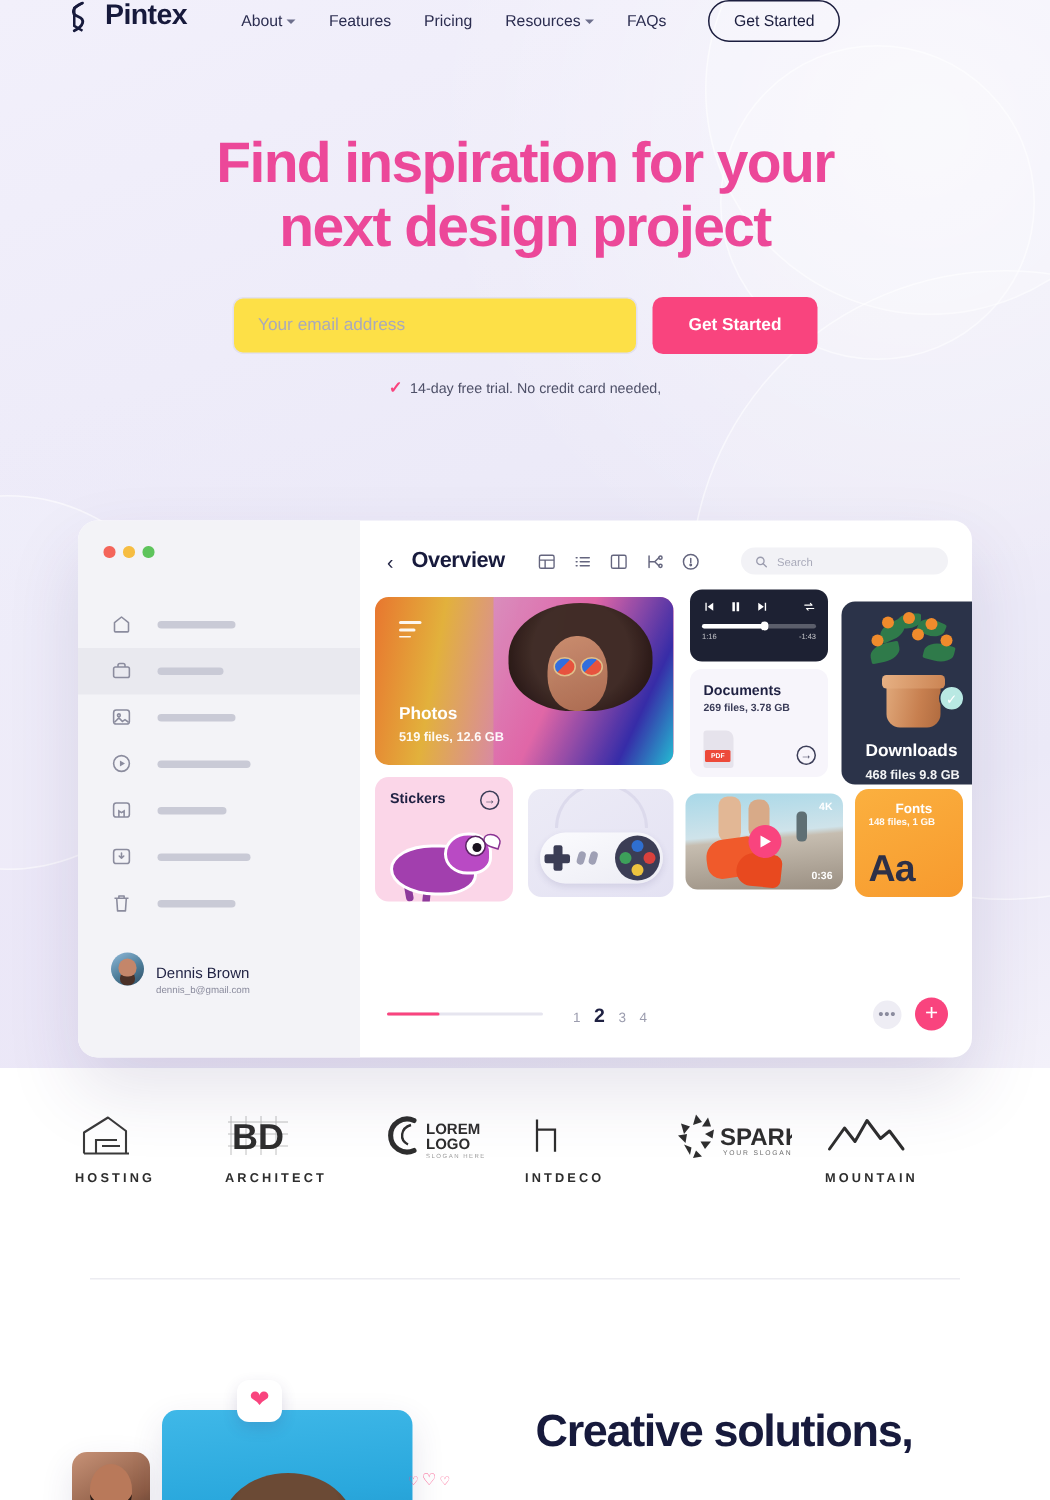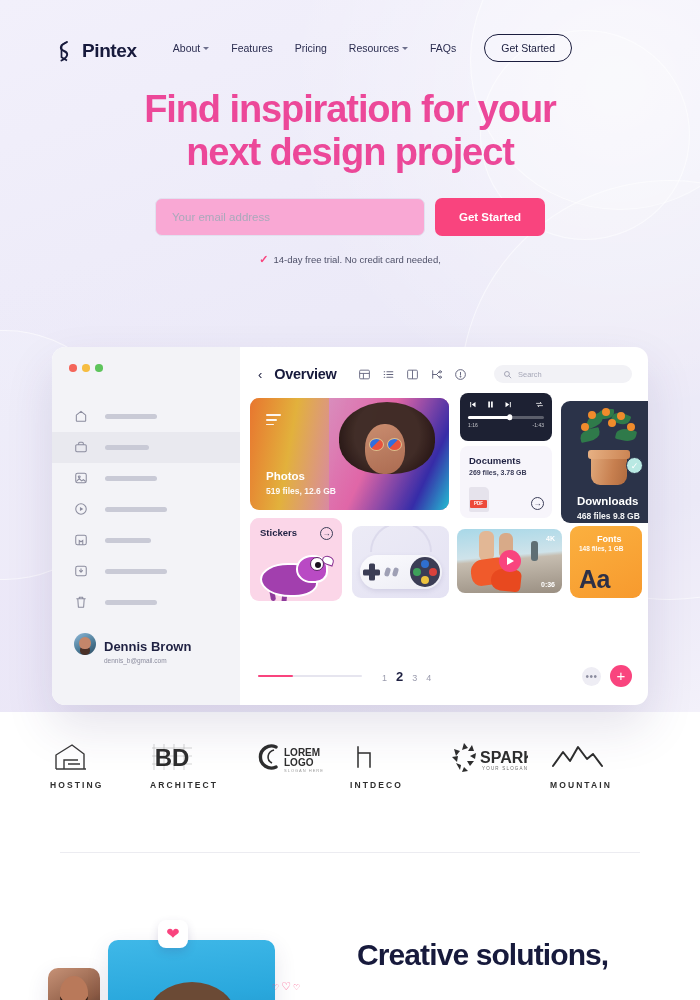--- a/index.html
+++ b/index.html
@@ -27,23 +27,23 @@
     border-radius: 50%;
     border: 1px solid rgba(255,255,255,0.55);
   }
   .blob-a { width: 300px; height: 300px; right: -70px; top: -90px; background: rgba(255,255,255,0.22); }
   .blob-b { width: 210px; height: 210px; right: 10px; top: 30px; background: rgba(255,255,255,0.16); }
   .blob-c { width: 420px; height: 420px; right: -180px; top: 180px; background: rgba(255,255,255,0.12); border-color: rgba(255,255,255,0.35); }
   .blob-d { width: 250px; height: 250px; left: -120px; top: 330px; background: rgba(255,255,255,0.15); }
 
   
   .nav {
-    position: absolute; left: 12px; top: 0;
+    position: absolute; left: 0; top: 0;
     width: 604px; height: 62px;
-    display: flex; align-items: flex-end;
+    display: flex; align-items: flex-start;
     padding: 0 44px;
     z-index: 30;
   }
   .brand { display: flex; align-items: center; gap: 7px; }
   .brand-mark { width: 19px; height: 21px; flex: 0 0 auto; }
   .brand-name {
     font-size: 19px; font-weight: bold; color: #171a3c;
     letter-spacing: -0.4px;
   }
   .nav-links {
@@ -89,21 +89,21 @@
     color: #4e5068;
     max-width: 430px; margin-left: auto; margin-right: auto;
   }
   .signup {
     margin-top: 24px;
     display: flex; justify-content: center; align-items: stretch; gap: 0;
   }
   .email-input {
     width: 270px; height: 38px;
     border: 1px solid #e2e0ef;
-    background: #f9a8d4;
+    background: #fde047;
     border-radius: 7px;
     padding: 0 16px;
     font-size: 11.5px; color: #3d3f57;
     font-family: inherit;
     outline: none;
   }
   .email-input::placeholder { color: #a9a9bb; }
   .cta-btn {
     margin-left: 10px;
     width: 110px; height: 38px;
@@ -157,21 +157,21 @@
     background: linear-gradient(150deg,#8fb9d9,#4d7c98 55%,#2d4c63);
     position: relative; overflow: hidden; flex: 0 0 auto;
   }
   .avatar::after {
     content: ""; position: absolute;
     left: 5px; top: 4px; width: 12px; height: 12px;
     border-radius: 50% 50% 45% 45%;
     background: #c4866a;
     box-shadow: 0 7px 0 -1px #4a3027;
   }
-  .user-name { font-size: 13px; font-weight: bold; color: #1f2142; line-height: 1.3; margin-top: 16px; }
+  .user-name { font-size: 10px; font-weight: normal; color: #1f2142; line-height: 1.3; margin-top: 16px; }
   .user-mail { font-size: 6.5px; color: #8b8c9e; line-height: 1.4; }
 
   .app-main { flex: 1; position: relative; padding: 18px 16px 0 18px; }
   .app-top { display: flex; align-items: center; gap: 12px; }
   .back-chev { color: #1f2142; font-size: 13px; line-height: 1; }
   .ov-title { font-size: 14.5px; font-weight: bold; color: #171a3c; letter-spacing: -0.3px; }
   .view-icons { display: flex; align-items: center; gap: 11px; margin-left: 10px; }
   .v-ico { width: 13px; height: 13px; color: #64657e; cursor: pointer; }
   .search-box {
     margin-left: auto;

